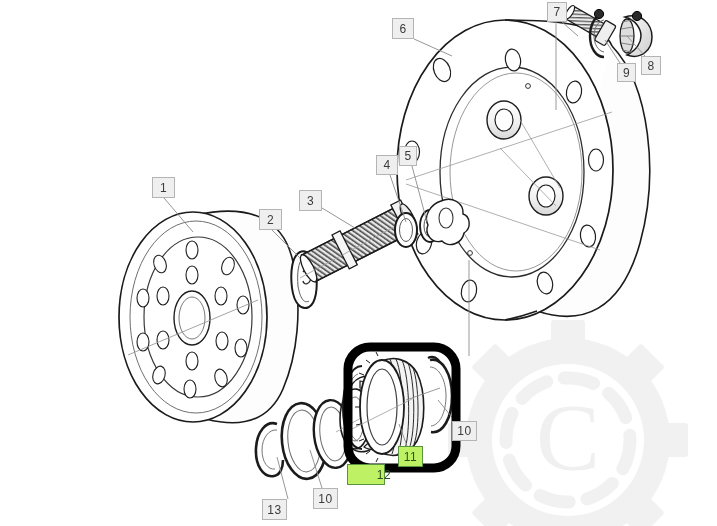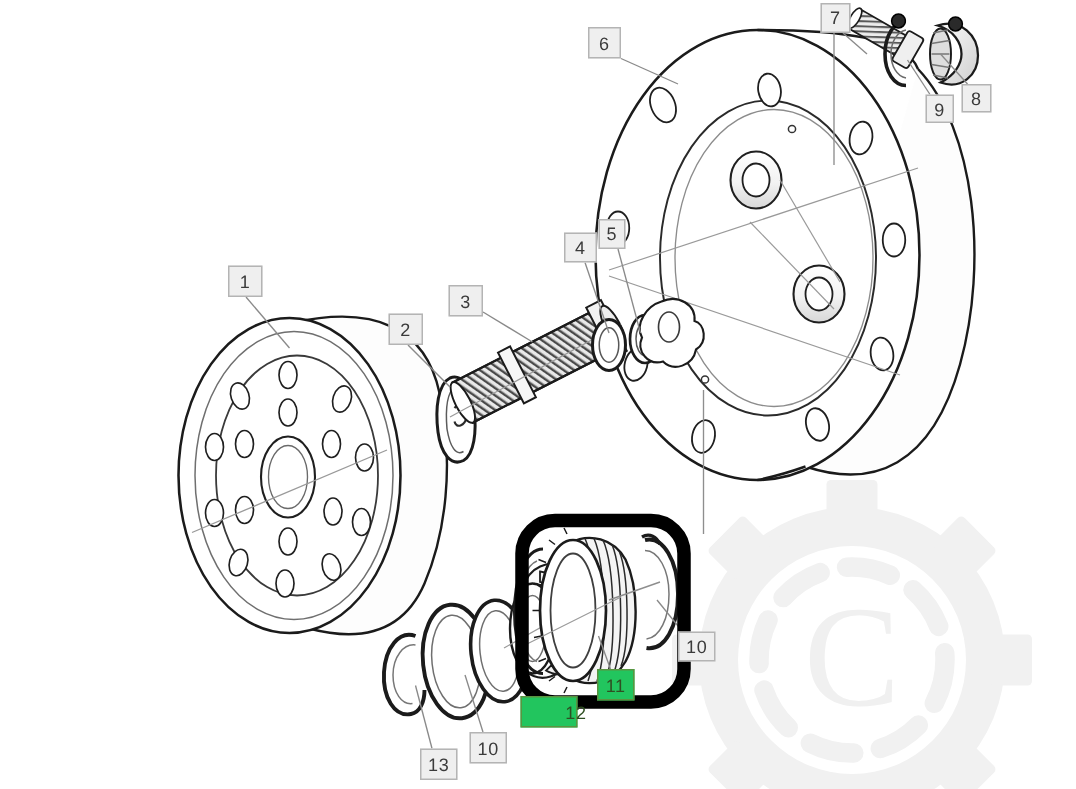--- a/index.html
+++ b/index.html
@@ -18,21 +18,21 @@
     font-family:"Liberation Sans", sans-serif;
     font-size:12px;
     line-height:1;
     color:#3b3b3b;
     background:#efefef;
     border:1px solid #b4b4b4;
     letter-spacing:0.5px;
     user-select:none;
   }
   .label.green{
-    background:#22c55e;
+    background:#bef264;
     border:1px solid #5a9440;
     color:#2f4f22;
   }
 </style>
 </head>
 <body>
 
 <div id="stage">
 
   <svg id="art" viewBox="0 0 717 526" xmlns="http://www.w3.org/2000/svg">
@@ -317,16 +317,16 @@
       <div class="label" style="left: 376px; top: 155px; width: 22px; height: 20px;">4</div>
       <div class="label" style="left: 399px; top: 146px; width: 18px; height: 20px;">5</div>
       <div class="label" style="left: 392px; top: 18px; width: 22px; height: 21px;">6</div>
       <div class="label" style="left: 547px; top: 2px; width: 20px; height: 20px;">7</div>
       <div class="label" style="left: 641px; top: 56px; width: 20px; height: 19px;">8</div>
       <div class="label" style="left: 617px; top: 63px; width: 19px; height: 19px;">9</div>
       <div class="label" style="left: 452px; top: 421px; width: 25px; height: 20px;">10</div>
       <div class="label green" style="left: 398px; top: 446px; width: 25px; height: 21px;">11</div>
       <div class="label green" style="left: 347px; top: 464px; width: 25px; height: 21px; padding-left: 36px;">12</div>
       <div class="label" style="left: 313px; top: 488px; width: 25px; height: 21px;">10</div>
-      <div class="label" style="left: 280px; top: 499px; width: 25px; height: 21px;">13</div>
+      <div class="label" style="left: 262px; top: 499px; width: 25px; height: 21px;">13</div>
     </div>
 
 </div>
 
 </body></html>

